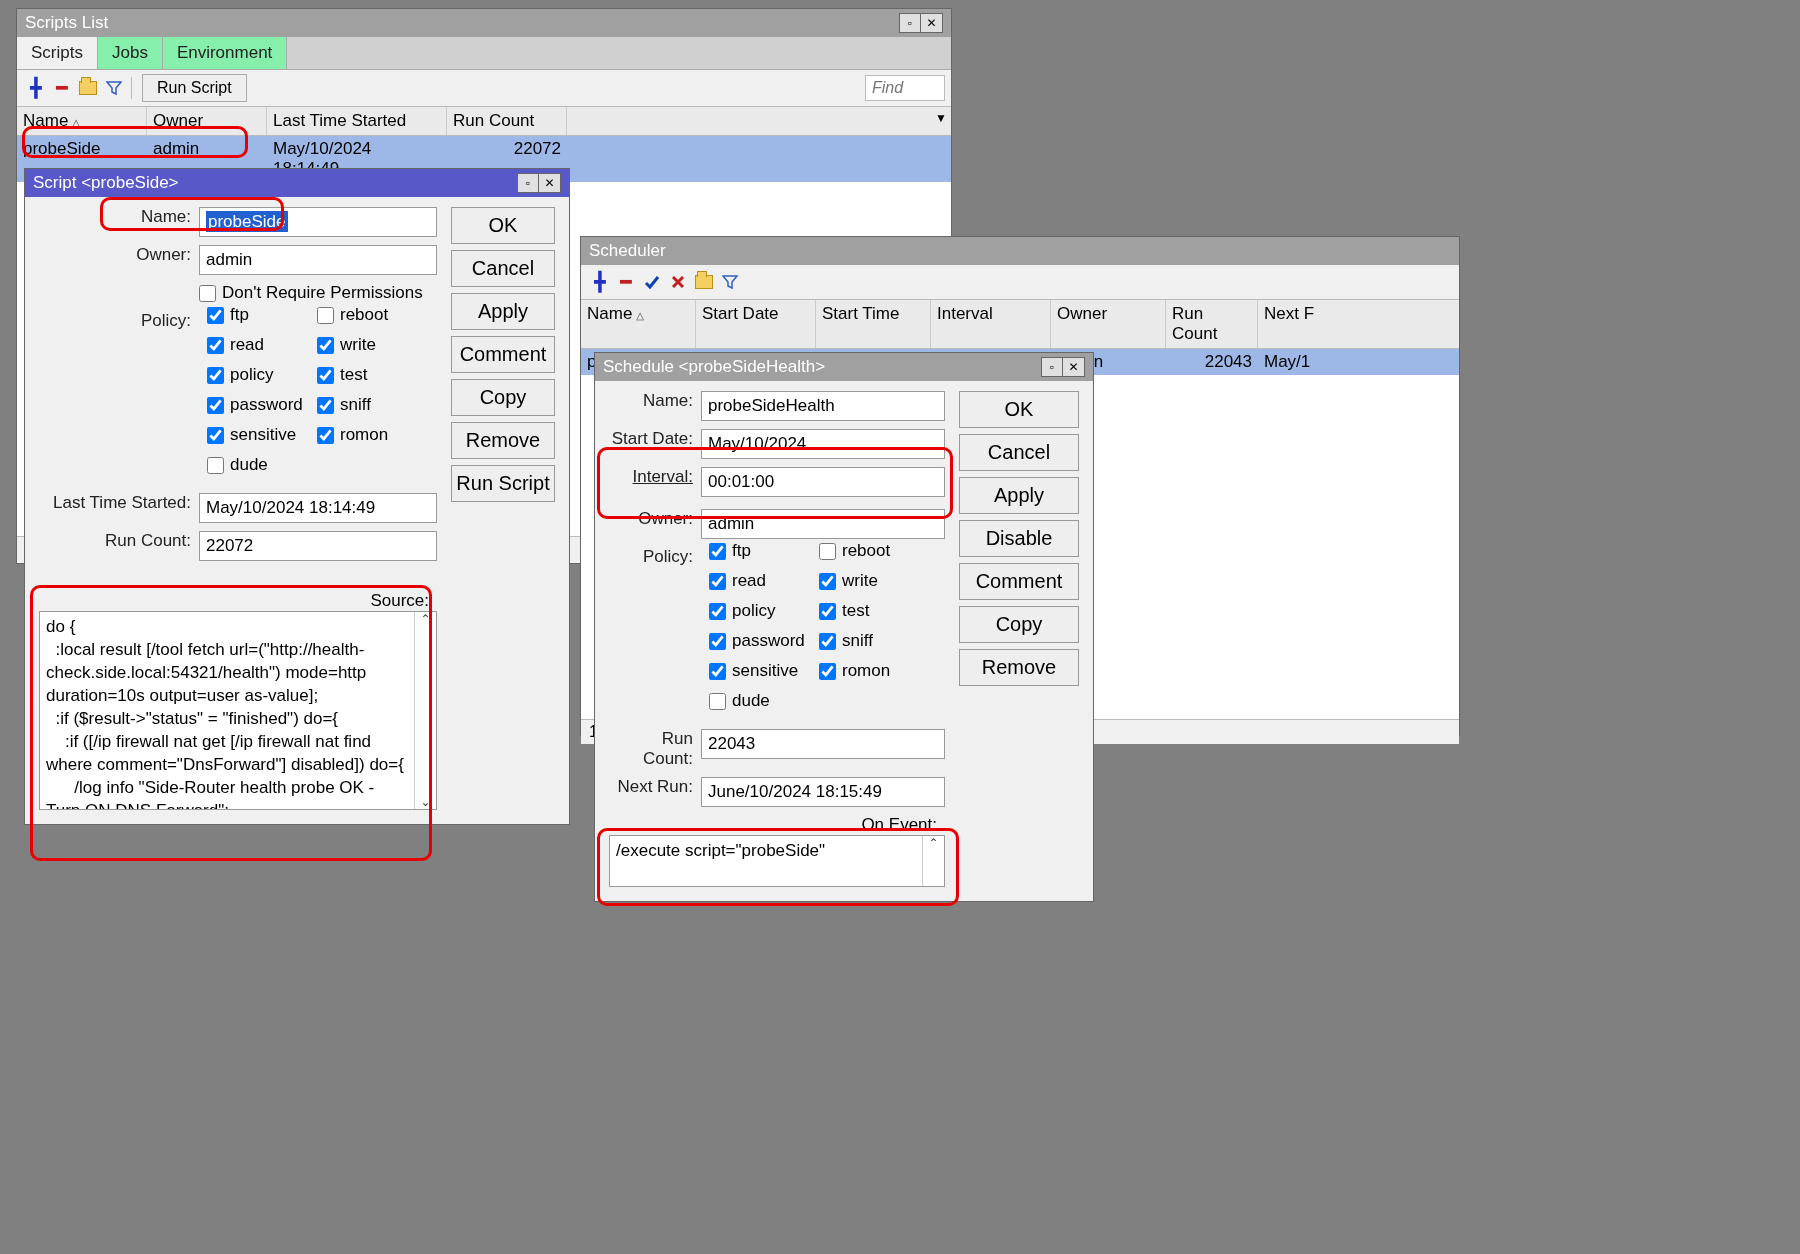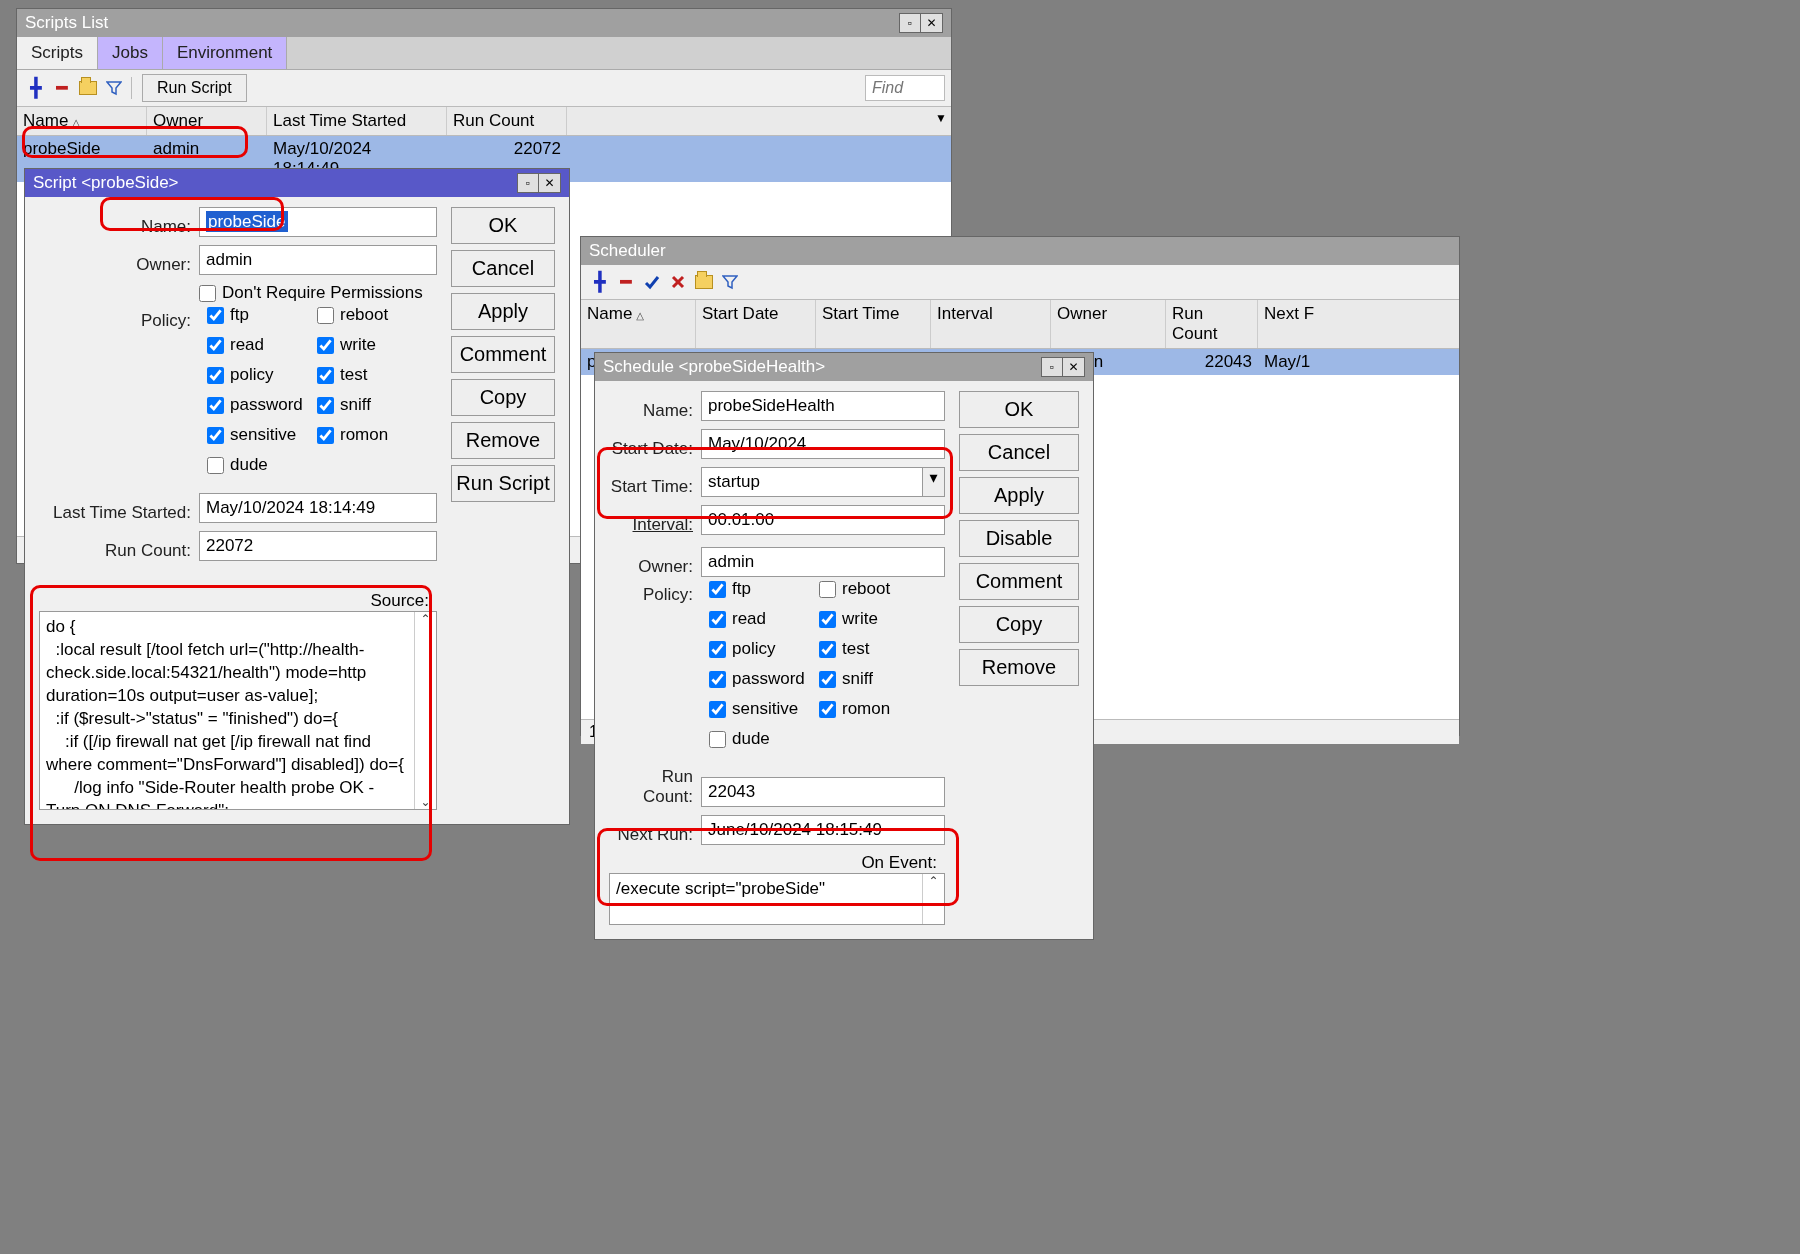--- a/index.html
+++ b/index.html
@@ -7,21 +7,21 @@
 
 .window { position: absolute; background: #f0f0f0; border: 1px solid #666; }
 .window.active > .titlebar { background: #5858c8; color: #fff; }
 .titlebar { background: #a0a0a0; color: #fff; height: 28px; line-height: 28px; padding: 0 8px; display: flex; align-items: center; font-size: 17px; }
 .titlebar .title-text { flex: 1; }
 .titlebar .win-btns { display: flex; gap: 0; }
 .win-btn { width: 22px; height: 20px; background: #e0e0e0; border: 1px solid #666; display: flex; align-items: center; justify-content: center; font-size: 12px; color: #000; }
 .win-btn + .win-btn { border-left: none; }
 
 .tabstrip { display: flex; background: #d0d0d0; border-bottom: 1px solid #aaa; }
-.tab { padding: 6px 14px; background: #c4b5fd; border-right: 1px solid #aaa; font-size: 17px; color: #222; }
+.tab { padding: 6px 14px; background: #86efac; border-right: 1px solid #aaa; font-size: 17px; color: #222; }
 .tab.active { background: #f0f0f0; }
 
 .toolbar { display: flex; align-items: center; padding: 4px 6px; gap: 0; border-bottom: 1px solid #bbb; background: #f0f0f0; }
 .tool-btn { width: 26px; height: 26px; display: flex; align-items: center; justify-content: center; border: 1px solid transparent; font-size: 18px; font-weight: bold; }
 .tool-sep { width: 1px; height: 22px; background: #bbb; margin: 0 4px; }
 .run-btn { padding: 4px 14px; border: 1px solid #aaa; background: #eee; font-size: 16px; margin-left: 6px; }
 .find-box { margin-left: auto; border: 1px solid #bbb; padding: 3px 6px; font-style: italic; color: #888; background: #fff; font-size: 16px; width: 80px; }
 
 .grid-header { display: flex; background: #eaeaea; border-bottom: 1px solid #bbb; position: relative; }
 .grid-header .col { padding: 4px 6px; border-right: 1px solid #ccc; font-size: 17px; }
@@ -35,21 +35,21 @@
 .grid-body { background: #fff; }
 
 .annot { border: 3px solid #e60000; border-radius: 10px; position: absolute; pointer-events: none; }
 
 
 .dialog-body { display: flex; padding: 10px 14px 14px 14px; gap: 14px; position: relative; }
 .form-col { flex: 1; }
 .btn-col { display: flex; flex-direction: column; gap: 6px; width: 120px; }
 .btn-col button { padding: 6px 0; border: 1px solid #999; background: #eee; font-size: 20px; }
 
-.form-row { display: flex; align-items: flex-end; margin-bottom: 8px; }
+.form-row { display: flex; align-items: flex-start; margin-bottom: 8px; }
 .form-row label.lbl { width: 160px; text-align: right; padding-right: 8px; font-size: 17px; color: #222; }
 .form-row .field { flex: 1; }
 .text-input { width: 100%; border: 1px solid #999; padding: 4px 6px; font-size: 17px; background: #fff; }
 .text-input.sel { background: #fff; }
 .text-input .hilite { background: #2060d0; color: #fff; padding: 1px 2px; }
 .drop-arrow { width: 22px; text-align: center; border: 1px solid #999; border-left: none; background: #eee; }
 
 .chk-grid { display: grid; grid-template-columns: 110px 120px; row-gap: 10px; margin-left: 168px; }
 .chk-grid.sched { margin-left: 100px; }
 .chk { display: flex; align-items: center; gap: 6px; font-size: 17px; }
@@ -317,27 +317,20 @@
             <div class="text-input">probeSideHealth</div>
           </div>
         </div>
       <div class="form-row">
           <label class="lbl" style="width:92px;">Start Date:</label>
           <div class="field">
             <div class="text-input">May/10/2024</div>
           </div>
         </div>
       <div class="form-row">
-          <label class="lbl" style="width:92px;">Start Time:</label>
-          <div class="field" style="display:flex;">
-            <div class="text-input" style="flex:1;">startup</div>
-            <div class="drop-arrow">▾</div>
-          </div>
-        </div>
-      <div class="form-row">
           <label class="lbl" style="width:92px;text-decoration:underline;">Interval:</label>
           <div class="field">
             <div class="text-input">00:01:00</div>
           </div>
         </div>
       <div class="form-row" style="margin-top:12px;">
           <label class="lbl" style="width:92px;">Owner:</label>
           <div class="field">
             <div class="text-input">admin</div>
           </div>

